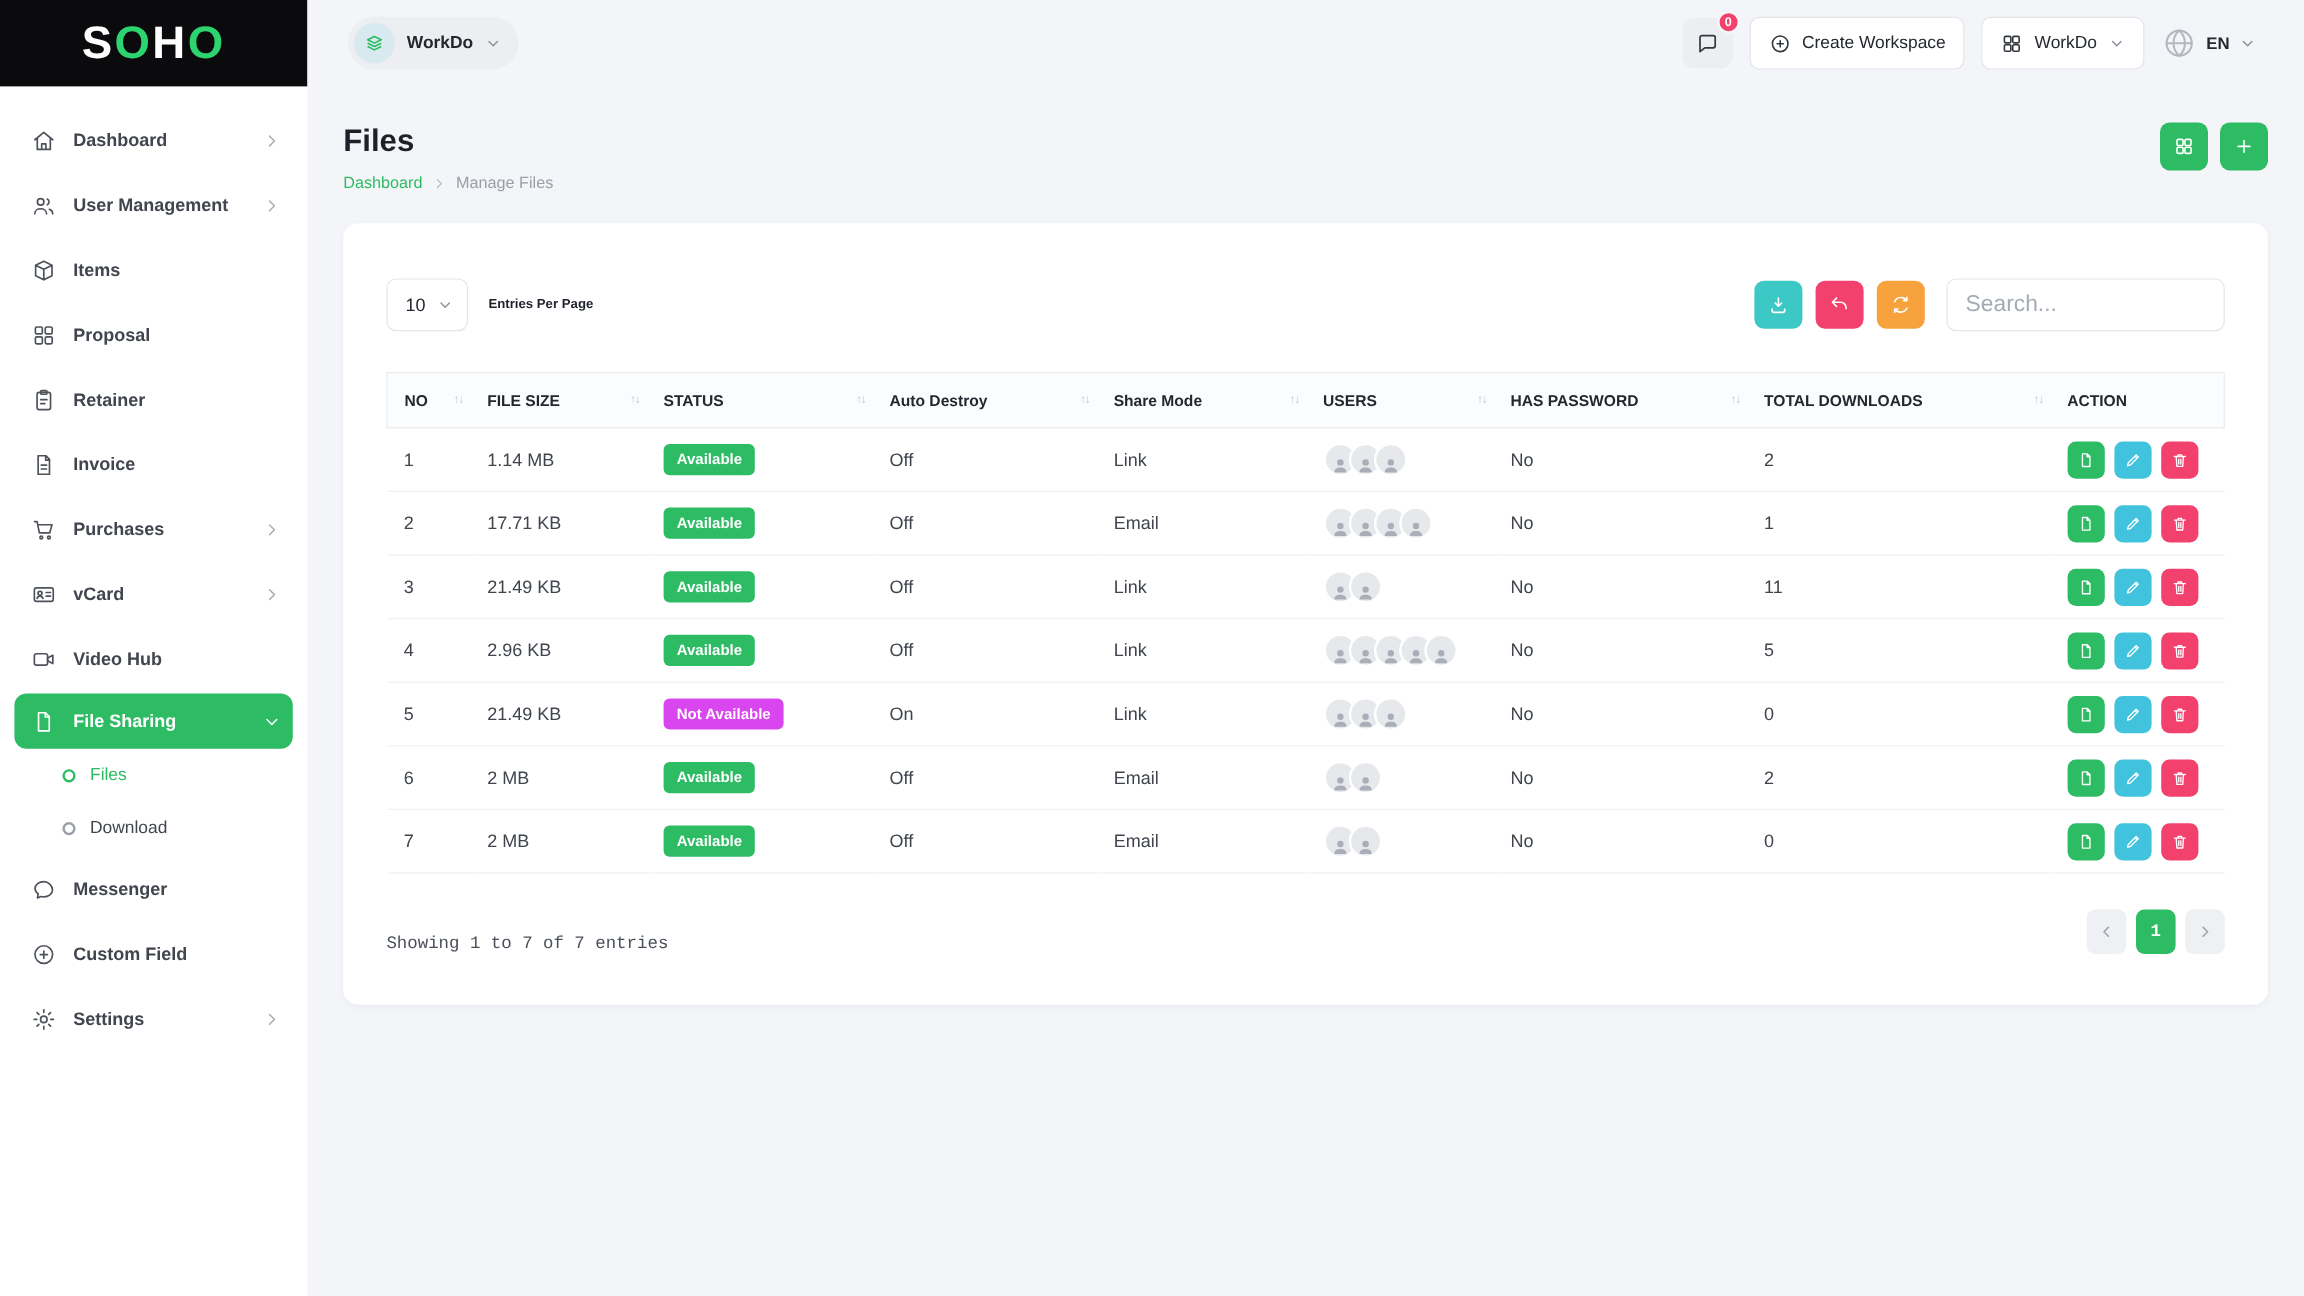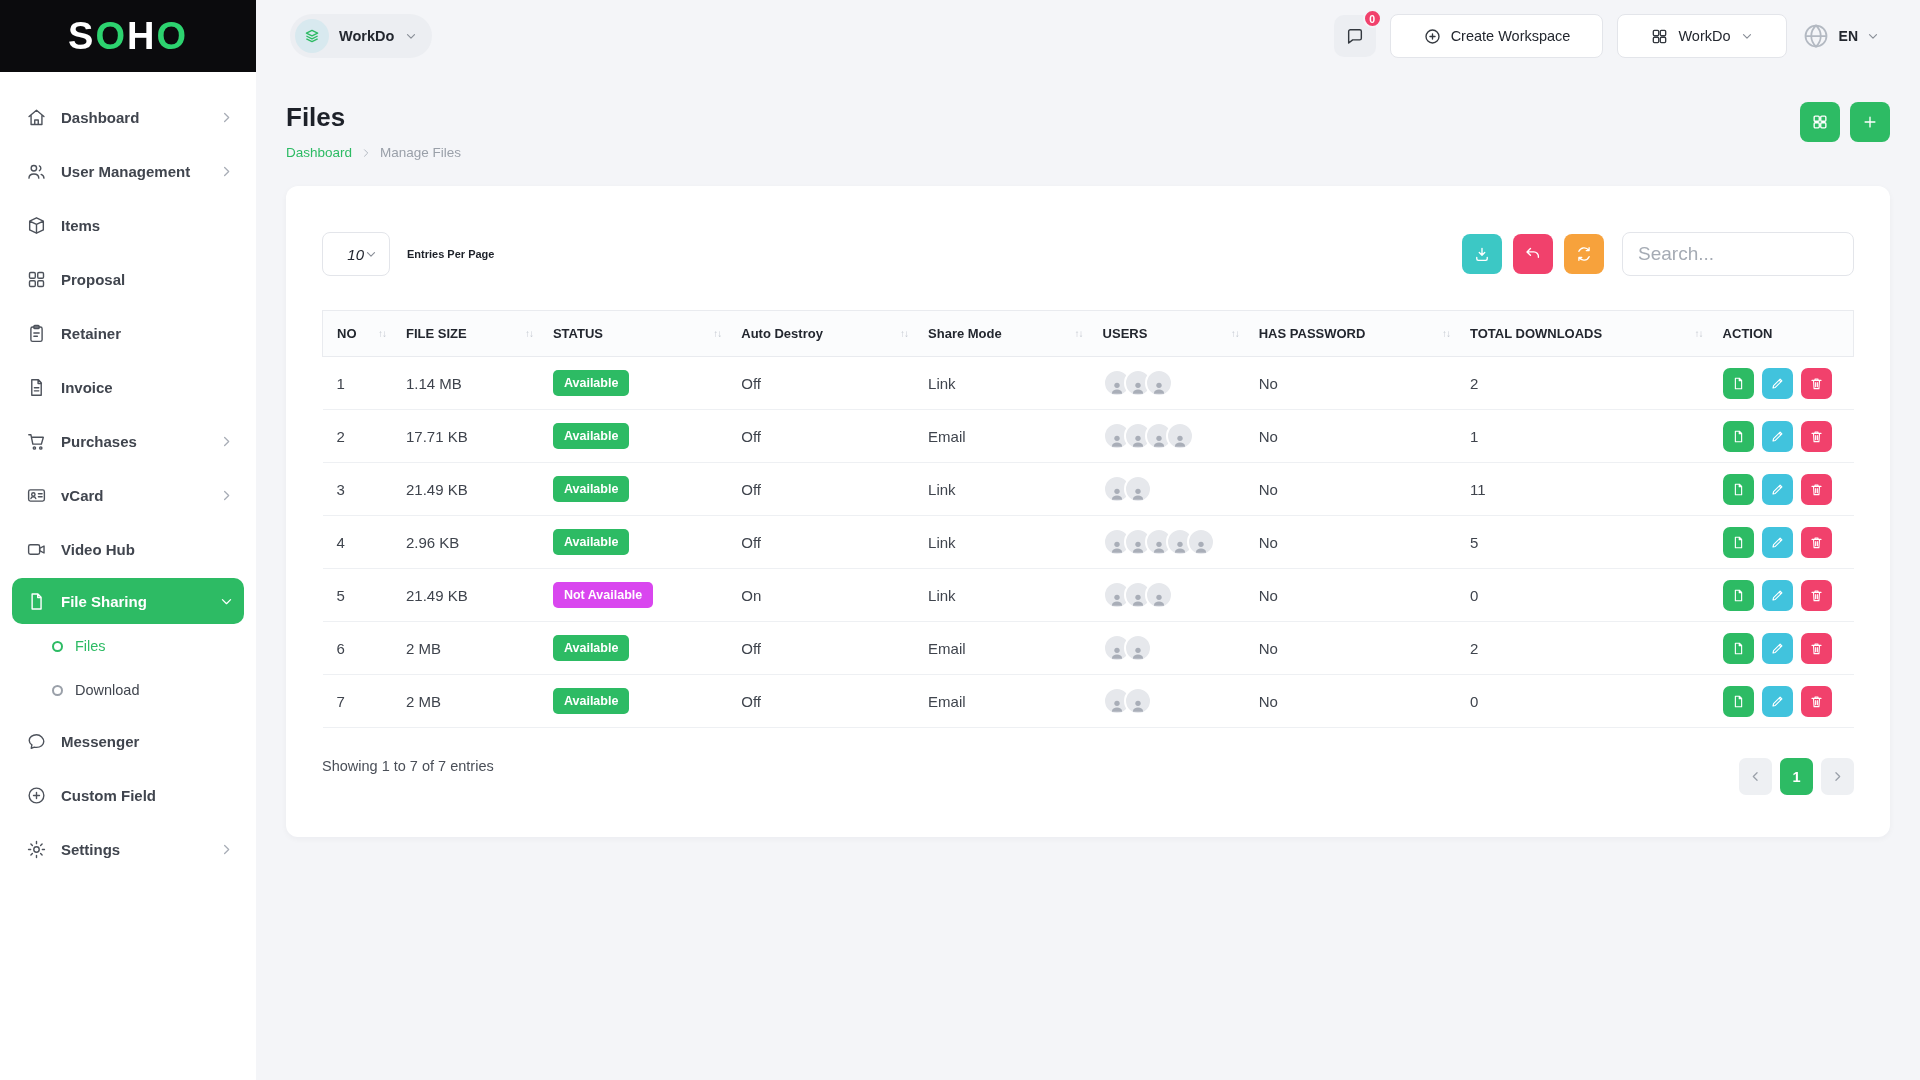--- a/index.html
+++ b/index.html
@@ -28,42 +28,42 @@
   .topbar { height:72px; display:flex; align-items:center; padding:0 40px 0 34px; }
   .ws-pill { display:flex; align-items:center; gap:10px; background:#eceef2; border-radius:24px; padding:5px 14px 5px 5px; cursor:pointer; }
   .ws-avatar { width:34px; height:34px; border-radius:50%; background:#d8e9ef; display:flex; align-items:center; justify-content:center; }
   .ws-avatar svg { width:18px; height:18px; fill:none; stroke:#2dbb64; stroke-width:1.8; stroke-linejoin:round; }
   .ws-name { font-size:14.5px; font-weight:700; color:#23272f; }
   .chev-sm { width:14px; height:14px; fill:none; stroke:#8a8f98; stroke-width:2; stroke-linecap:round; stroke-linejoin:round; }
   .top-right { margin-left:auto; display:flex; align-items:center; gap:14px; }
   .chat-btn { width:42px; height:42px; border-radius:10px; background:#eceef2; position:relative; display:flex; align-items:center; justify-content:center; }
   .chat-btn svg { width:20px; height:20px; fill:none; stroke:#33383f; stroke-width:1.7; stroke-linejoin:round; }
   .chat-badge { position:absolute; top:-6px; right:-6px; min-width:19px; height:19px; border-radius:10px; background:#f1416c; border:2px solid #f4f5f8; color:#fff; font-size:10.5px; font-weight:700; display:flex; align-items:center; justify-content:center; padding:0 3px; }
-  .ghost-btn { height:44px; background:#fff; border:1px solid #e3e5ea; border-radius:8px; display:flex; align-items:center; gap:9px; padding:0 32px; font-size:14.5px; color:#23272f; font-weight:500; }
+  .ghost-btn { height:44px; background:#fff; border:1px solid #e3e5ea; border-radius:8px; display:flex; align-items:center; gap:9px; padding:0 15px; font-size:14.5px; color:#23272f; font-weight:500; }
   .ghost-btn svg.lead { width:19px; height:19px; fill:none; stroke:#33383f; stroke-width:1.7; stroke-linecap:round; stroke-linejoin:round; }
   .lang { display:flex; align-items:center; gap:8px; cursor:pointer; }
   .lang .globe { width:30px; height:30px; fill:none; stroke:#b3b9c2; stroke-width:1.4; }
   .lang .code { font-size:14px; font-weight:600; color:#23272f; }
 
   
   .content { padding:0 30px; }
   .page-head { margin-top:30px; display:flex; justify-content:space-between; align-items:flex-start; }
   .page-title { font-size:26px; font-weight:700; color:#1d2129; }
   .crumbs { margin-top:12px; display:flex; align-items:center; gap:8px; font-size:13.5px; }
   .crumbs a { color:#2dbb64; text-decoration:none; cursor:pointer; }
   .crumbs .sep { width:12px; height:12px; fill:none; stroke:#b3b9c2; stroke-width:2; stroke-linecap:round; stroke-linejoin:round; }
   .crumbs .cur { color:#9aa0a9; }
   .head-actions { display:flex; gap:10px; }
   .head-btn { width:40px; height:40px; border-radius:8px; background:#2dbb64; display:flex; align-items:center; justify-content:center; }
   .head-btn svg { width:18px; height:18px; fill:none; stroke:#fff; stroke-width:1.8; stroke-linecap:round; stroke-linejoin:round; }
 
   
   .card { margin-top:26px; background:#fff; border-radius:12px; padding:46px 36px 42px; box-shadow:0 2px 6px rgba(30,35,60,.04); }
   .toolbar { display:flex; align-items:center; margin-bottom:34px; }
-  .select { width:68px; height:44px; border:1px solid #e3e5ea; border-radius:8px; display:flex; align-items:center; justify-content:flex-end; padding:0 11px 0 15px; font-size:15px; color:#23272f; cursor:pointer; background:#fff;font-style:italic; }
+  .select { width:68px; height:44px; border:1px solid #e3e5ea; border-radius:8px; display:flex; align-items:center; justify-content:space-between; padding:0 11px 0 15px; font-size:15px; color:#23272f; cursor:pointer; background:#fff; }
   .entries-label { margin-left:17px; font-size:11px; font-weight:700; color:#1d2129; }
   .toolbar .spacer { flex:1; }
   .tool-btn { width:40px; height:40px; border-radius:8px; display:flex; align-items:center; justify-content:center; margin-left:11px; }
   .tool-btn svg { width:18px; height:18px; fill:none; stroke:#fff; stroke-width:1.8; stroke-linecap:round; stroke-linejoin:round; }
   .tool-btn.export { background:#3cc8c5; } .tool-btn.undo { background:#f1416c; } .tool-btn.refresh { background:#f7a23c; }
   .search { margin-left:18px; width:232px; height:44px; border:1px solid #e3e5ea; border-radius:8px; padding:0 15px; font-size:19px; color:#3a3f47; outline:none; }
   .search::placeholder { color:#a5abb4; }
 
   
   table { width:100%; border-collapse:collapse; table-layout:fixed; }
@@ -80,21 +80,21 @@
   .avatars { display:flex; }
   .avatar { width:28px; height:28px; border-radius:50%; background:#e6e8ec; border:2px solid #fff; margin-left:-7px; display:flex; align-items:flex-end; justify-content:center; overflow:hidden; }
   .avatar:first-child { margin-left:0; }
   .avatar svg { width:16px; height:16px; display:block; }
   .actions { display:flex; gap:8px; }
   .act { width:31px; height:31px; border-radius:7px; display:flex; align-items:center; justify-content:center; }
   .act svg { width:15px; height:15px; fill:none; stroke:#fff; stroke-width:1.8; stroke-linecap:round; stroke-linejoin:round; }
   .act.view { background:#2dbb64; } .act.edit { background:#41c3dd; } .act.del { background:#f1416c; }
 
   
-  .table-foot { display:flex; justify-content:space-between; align-items:flex-start; margin-top:30px; }
+  .table-foot { display:flex; justify-content:space-between; align-items:flex-end; margin-top:30px;font-family:Liberation Mono, monospace; }
   .summary { font-size:14.5px; color:#4a4f58; }
   .pagination { display:flex; gap:8px; }
   .page-btn { min-width:33px; height:37px; border-radius:7px; background:#eef0f3; display:flex; align-items:center; justify-content:center; color:#8a8f98; font-size:14.5px; }
   .page-btn svg { width:15px; height:15px; fill:none; stroke:#9aa0a9; stroke-width:2; stroke-linecap:round; stroke-linejoin:round; }
   .page-btn.active { background:#2dbb64; color:#fff; font-weight:700; }
 </style>
 </head>
 <body>
 
 <div class="app">

